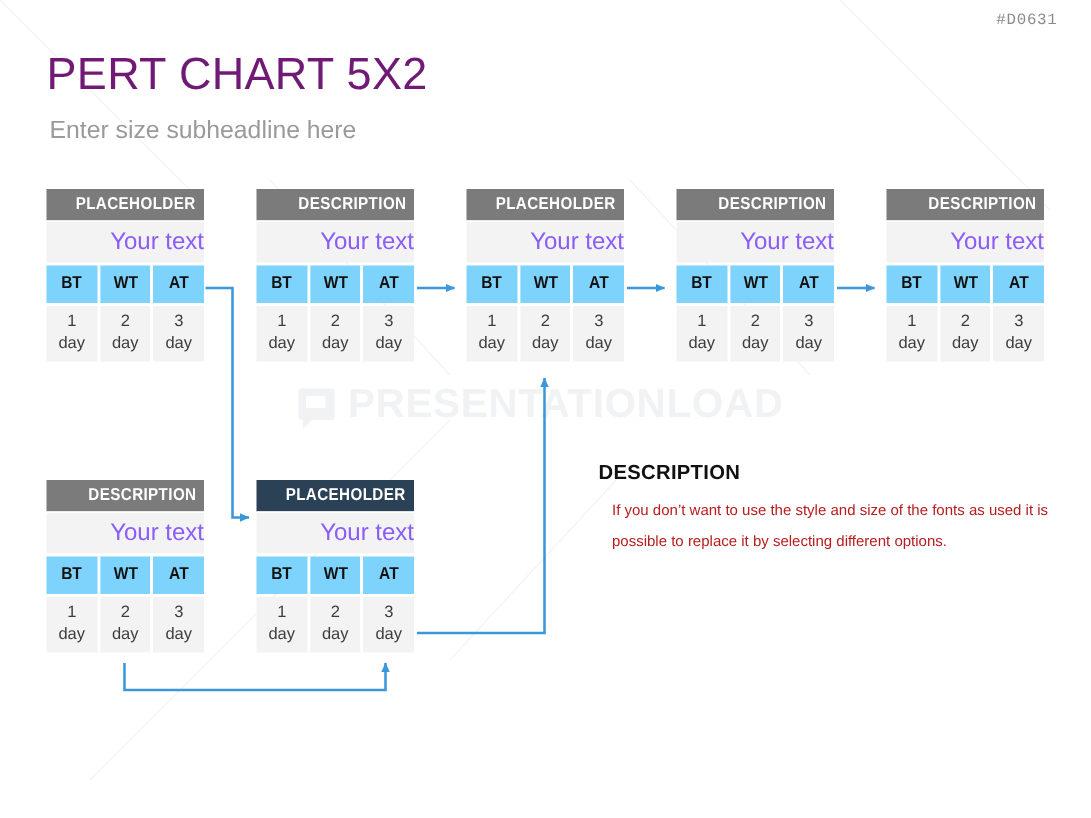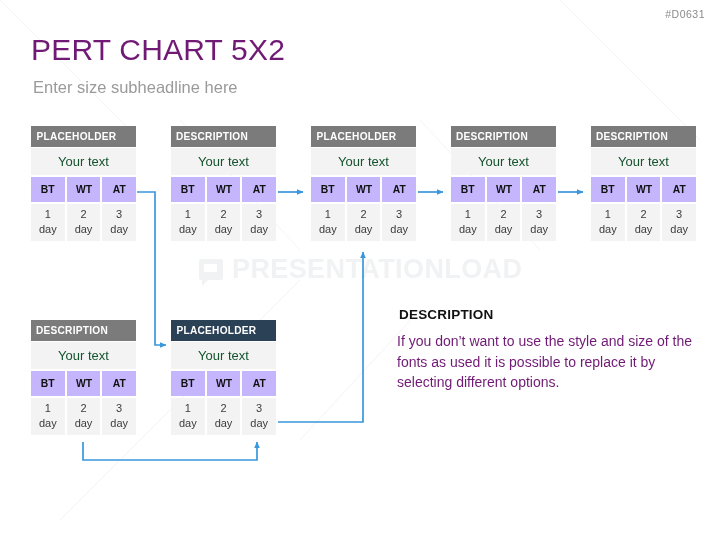--- a/index.html
+++ b/index.html
@@ -8,21 +8,21 @@
     background:#ffffff;
     font-family:"Liberation Sans", sans-serif;
     overflow:hidden;
     position:relative;
   }
   #slide{position:absolute;inset:0;width:727px;height:545px;}
 
   
   .doc-code{
     position:absolute;top:8px;right:22px;
-    font-family:Liberation Sans, sans-serif;
+    font-family:Liberation Mono, monospace;
     font-size:10.5px;color:#8a8a8a;letter-spacing:.5px;
   }
   .title{
     position:absolute;left:31px;top:33px;
     font-size:30px;font-weight:400;color:#701a75;
     letter-spacing:.2px;white-space:nowrap;
   }
   .subtitle{
     position:absolute;left:33px;top:78px;
     font-size:16.5px;font-weight:400;color:#9a9a9a;
@@ -59,39 +59,39 @@
   
   .connectors{position:absolute;left:0;top:0;width:727px;height:545px;pointer-events:none;}
 
   
   .pert{
     position:absolute;width:105px;
     font-size:0;
   }
   .pert .hdr{
     height:21px;line-height:21px;
-    text-align:left;color:#ffffff;
+    text-align:right;color:#ffffff;
     font-size:11.5px;font-weight:700;
     letter-spacing:.3px;
     font-stretch:condensed;
     transform-origin:center;
   }
   .pert .hdr span{display:inline-block;transform:scaleX(.88);}
   .pert.gray   .hdr{background:#7b7b7b;}
   .pert.navy   .hdr{background:#2b4156;}
   .pert .sub{
     height:27px;line-height:27px;
     background:#f3f3f3;
-    text-align:center;color:#14532d;
-    font-size:13px;font-weight:400;
+    text-align:right;color:#8b5cf6;
+    font-size:16px;font-weight:400;
     border-top:1px solid #ffffff;
   }
   .pert .cols{display:flex;margin-top:2px;}
   .pert .cols > div{
-    flex:1 1 0;background:#c4b5fd;
+    flex:1 1 0;background:#7dd3fc;
     height:25px;line-height:25px;
     text-align:center;
     font-size:11.5px;font-weight:700;color:#111111;
     border-right:2px solid #ffffff;
     font-stretch:condensed;
   }
   .pert .cols > div span{display:inline-block;transform:scaleX(.9);}
   .pert .cols > div:last-child{border-right:none;text-decoration:underline;}
   .pert .vals{display:flex;margin-top:2px;}
   .pert .vals > div{
@@ -106,22 +106,22 @@
   .pert .vals > div:last-child{border-right:none;}
   .pert .vals b{display:block;font-weight:400;}
 
   
   .desc-title{
     position:absolute;left:399px;top:307px;
     font-size:13.5px;font-weight:700;color:#111111;
     letter-spacing:.2px;
   }
   .desc-body{
-    position:absolute;left:397px;top:331px;width:300px;
-    font-size:14px;font-weight:400;color:#701a75;
+    position:absolute;left:408px;top:331px;width:300px;
+    font-size:10px;font-weight:400;color:#b91c1c;
     line-height:20.5px;
   }
 </style>
 </head>
 <body>
 
 <div id="slide">
 
   <svg class="hairlines" width="727" height="545" viewBox="0 0 727 545">
     <line x1="0" y1="0" x2="130" y2="130" stroke="#f4f4f4" stroke-width="1"></line>

